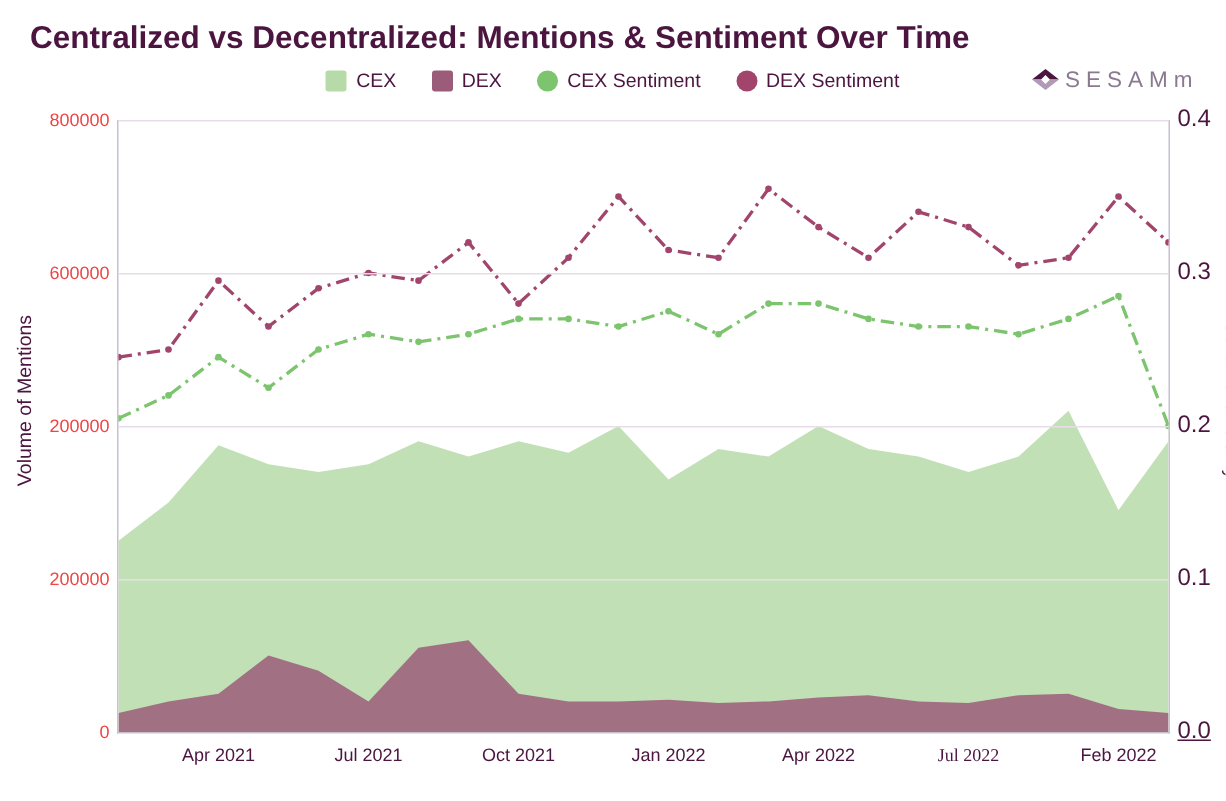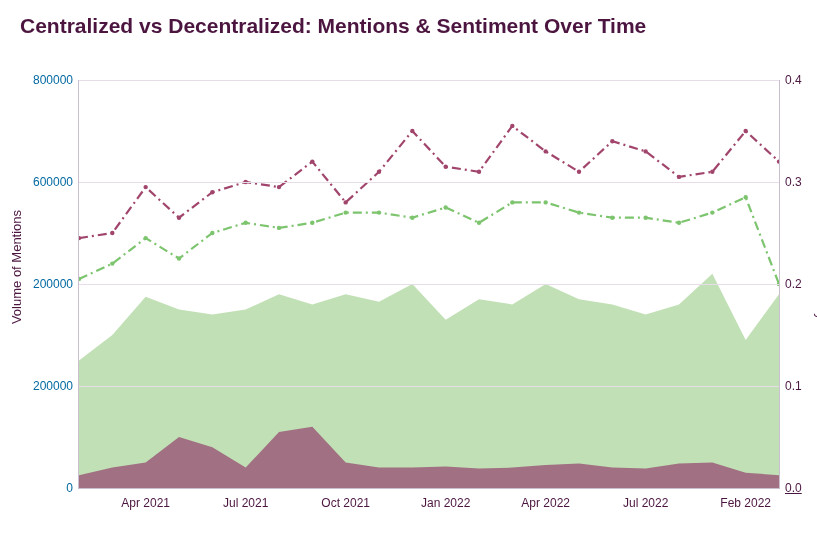--- a/index.html
+++ b/index.html
@@ -91,28 +91,28 @@
     transform-origin: center;
     font-size: 13px;
     color: #4b1540;
     white-space: nowrap;
   }
   .tick-y {
     position: absolute;
     right: 100%;
     margin-right: 6px;
     font-size: 12px;
-    color: #0369a1;
+    color: #ef4444;
     transform: translateY(-50%);
   }
   .tick-y2 {
     position: absolute;
     left: 100%;
     margin-left: 6px;
-    font-size: 12px;
+    font-size: 16px;
     color: #4b1540;
     transform: translateY(-50%);
   }
   .tick-x {
     position: absolute;
     top: 100%;
     margin-top: 8px;
     font-size: 12px;
     color: #4b1540;
     transform: translateX(-50%);
@@ -126,21 +126,46 @@
     height: 100%;
   }
 </style>
 </head>
 <body>
 
 <div class="chart-container">
 
   <div class="title">Centralized vs Decentralized: Mentions &amp; Sentiment Over Time</div>
 
-
+  <div class="legend">
+    <span class="legend-item">
+      <span class="swatch sq" style="background:#b6dba8"></span>
+      <span>CEX</span>
+    </span>
+    <span class="legend-item">
+      <span class="swatch sq" style="background:#9b5c7a"></span>
+      <span>DEX</span>
+    </span>
+    <span class="legend-item">
+      <span class="swatch" style="background:#7cc46d"></span>
+      <span>CEX Sentiment</span>
+    </span>
+    <span class="legend-item">
+      <span class="swatch" style="background:#a1456c"></span>
+      <span>DEX Sentiment</span>
+    </span>
+  </div>
+
+  <div class="brand">
+    <svg width="22" height="18" viewBox="0 0 22 18" style="margin-right:2px">
+      <path d="M2 9 L11 2 L20 9 L14 9 L11 6 L8 9 Z" fill="#4b1540"></path>
+      <path d="M2 9 L11 16 L20 9 L14 9 L11 12 L8 9 Z" fill="#b09ab8"></path>
+    </svg>
+    <span>SESAMm</span>
+  </div>
 
   <div class="y-axis-label">Volume of Mentions</div>
   <div class="y2-axis-label">Sentiment Polarity</div>
 
   <div class="plot">
     <svg class="series" viewBox="0 0 700 408" preserveAspectRatio="none">
         <path d="M 0 408 L 0 280.5 L 33.33333333333333 255 L 66.66666666666666 216.75 L 100 229.5 L 133.33333333333331 234.6 L 166.66666666666666 229.5 L 200 214.20000000000002 L 233.33333333333331 224.4 L 266.66666666666663 214.20000000000002 L 300 221.85 L 333.3333333333333 204 L 366.6666666666667 239.70000000000002 L 400 219.29999999999998 L 433.33333333333337 224.4 L 466.66666666666663 204 L 500 219.29999999999998 L 533.3333333333333 224.4 L 566.6666666666666 234.6 L 600 224.4 L 633.3333333333334 193.79999999999998 L 666.6666666666666 260.1 L 700 214.20000000000002 L 700 408 Z" fill="#b6dba8" fill-opacity="0.85"></path>
         <path d="M 0 408 L 0 395.25 L 33.33333333333333 387.6 L 66.66666666666666 382.5 L 100 357 L 133.33333333333331 367.2 L 166.66666666666666 387.6 L 200 351.9 L 233.33333333333331 346.8 L 266.66666666666663 382.5 L 300 387.6 L 333.3333333333333 387.6 L 366.6666666666667 386.58 L 400 388.62 L 433.33333333333337 387.6 L 466.66666666666663 385.05 L 500 383.52 L 533.3333333333333 387.6 L 566.6666666666666 388.62 L 600 383.52 L 633.3333333333334 382.5 L 666.6666666666666 392.7 L 700 395.25 L 700 408 Z" fill="#9b5c7a" fill-opacity="0.85"></path>
         <path d="M 0 198.9 L 33.33333333333333 183.60000000000002 L 66.66666666666666 158.10000000000002 L 100 178.5 L 133.33333333333331 153 L 166.66666666666666 142.8 L 200 147.90000000000003 L 233.33333333333331 142.8 L 266.66666666666663 132.59999999999997 L 300 132.59999999999997 L 333.3333333333333 137.7 L 366.6666666666667 127.5 L 400 142.8 L 433.33333333333337 122.39999999999998 L 466.66666666666663 122.39999999999998 L 500 132.59999999999997 L 533.3333333333333 137.7 L 566.6666666666666 137.7 L 600 142.8 L 633.3333333333334 132.59999999999997 L 666.6666666666666 117.30000000000001 L 700 204" fill="none" stroke="#7cc46d" stroke-width="2.2" stroke-dasharray="9 4 2 4"></path>
         <circle cx="0" cy="198.9" r="2.2" fill="#7cc46d"></circle>
@@ -201,17 +226,17 @@
       <div class="tick-y2" style="top: 408px; text-decoration: underline;">0.0</div>
       <div class="tick-y2" style="top: 306px;">0.1</div>
       <div class="tick-y2" style="top: 204px;">0.2</div>
       <div class="tick-y2" style="top: 102px;">0.3</div>
       <div class="tick-y2" style="top: 0px;">0.4</div>
       <div class="tick-x" style="left: 66.6667px;">Apr 2021</div>
       <div class="tick-x" style="left: 166.667px;">Jul 2021</div>
       <div class="tick-x" style="left: 266.667px;">Oct 2021</div>
       <div class="tick-x" style="left: 366.667px;">Jan 2022</div>
       <div class="tick-x" style="left: 466.667px;">Apr 2022</div>
-      <div class="tick-x" style="left: 566.667px;">Jul 2022</div>
+      <div class="tick-x" style="left: 566.667px; font-family: Liberation Serif, serif;">Jul 2022</div>
       <div class="tick-x" style="left: 666.667px;">Feb 2022</div>
     </div>
 
 </div>
 
 </body></html>

